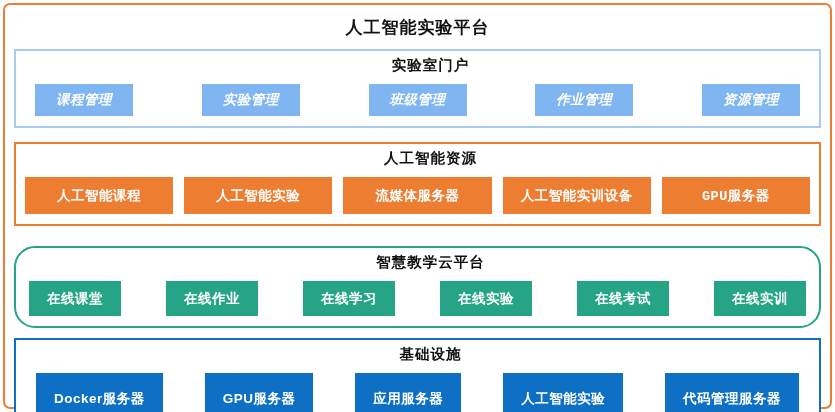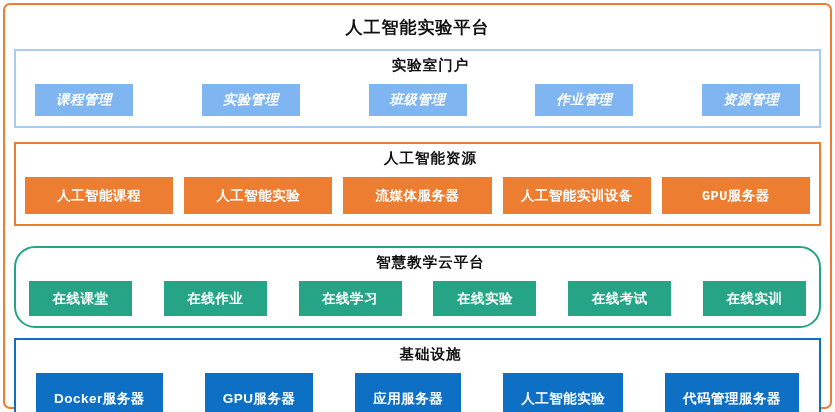--- a/index.html
+++ b/index.html
@@ -62,21 +62,21 @@
   .sec-portal .node{background:var(--lblue-fill);width:98px;height:32px;font-style:italic;}
 
   
   .sec-ai{border-color:var(--orange);margin-bottom:20px;font-family:Liberation Mono, monospace;}
   .sec-ai .row{padding:0 9px;gap:11px;}
   .sec-ai .node{background:var(--orange);height:37px;flex:1 1 0;}
 
   
   .sec-cloud{border-color:var(--green);margin-bottom:10px;border-radius:21px;}
   .sec-cloud .row{padding:0 13px;}
-  .sec-cloud .node{background:var(--green);width:103px;height:35px;}
+  .sec-cloud .node{background:var(--green);width:92px;height:35px;}
 
   
   .sec-infra{border-color:var(--dblue);}
   .sec-infra .row{padding:0 20px;}
   .sec-infra .node{background:var(--dblue);height:51px;padding:0 18px;min-width:70px;}
 </style>
 </head>
 <body>
 
 <div class="frame">

